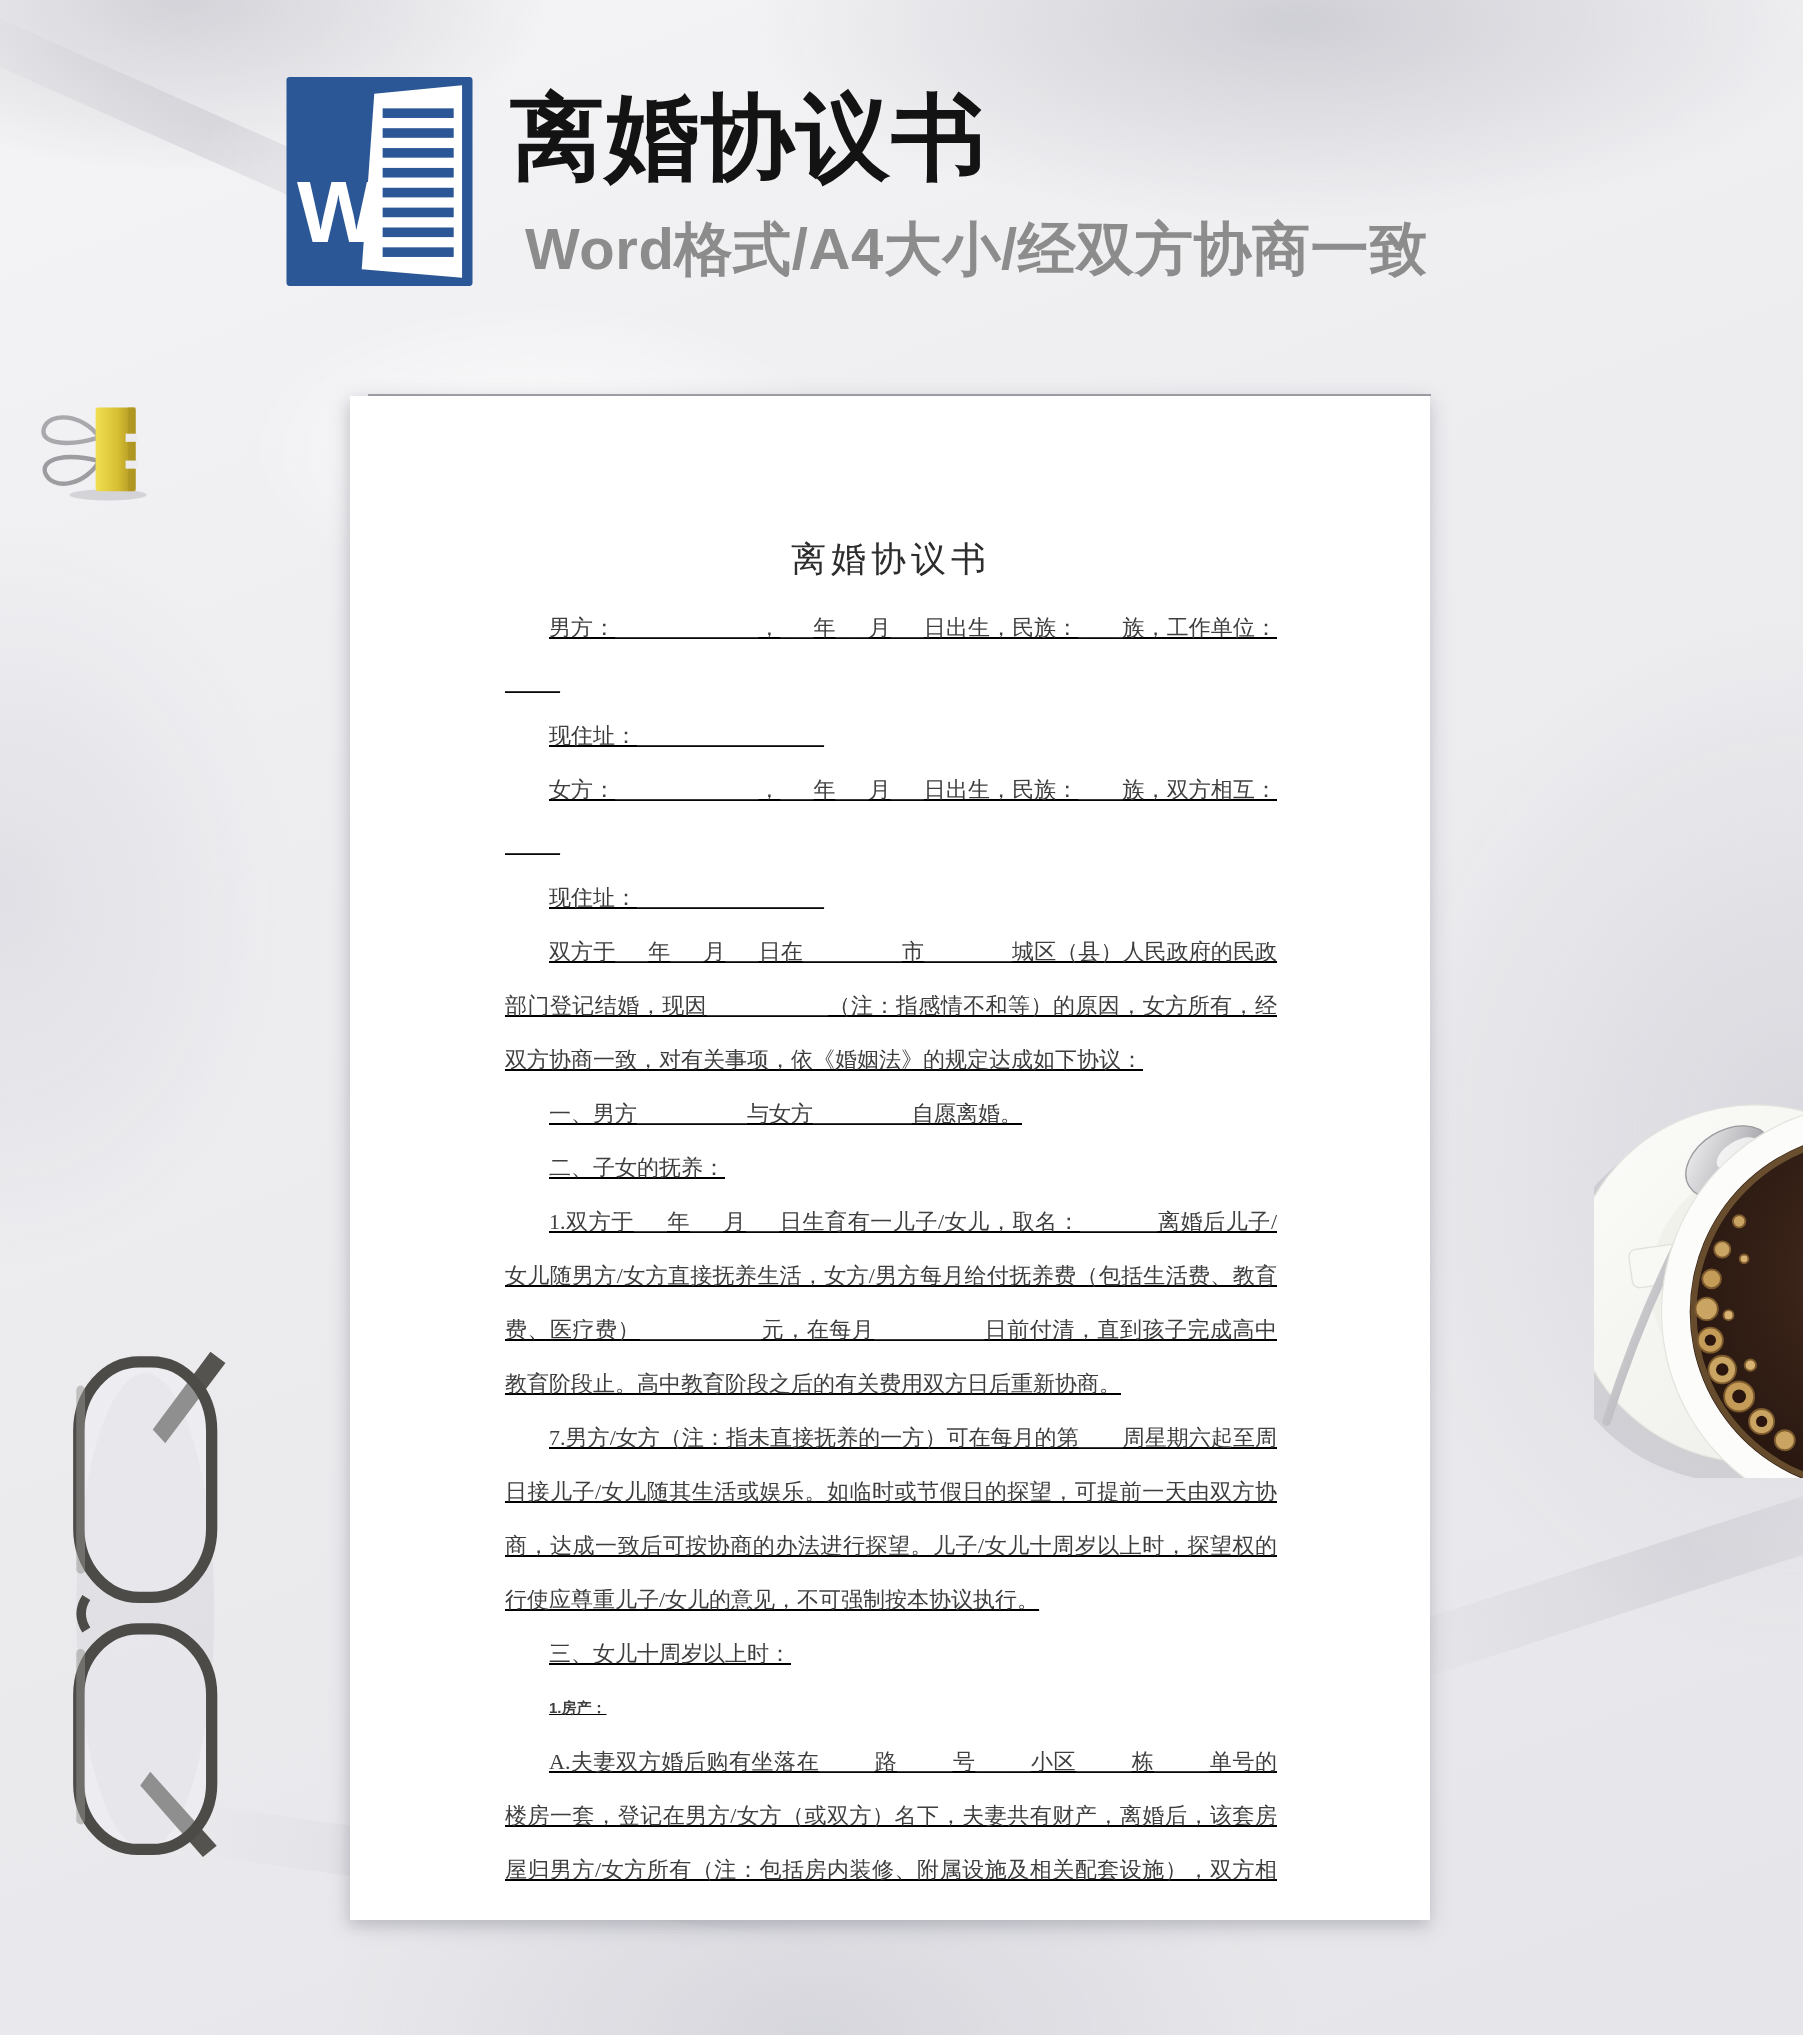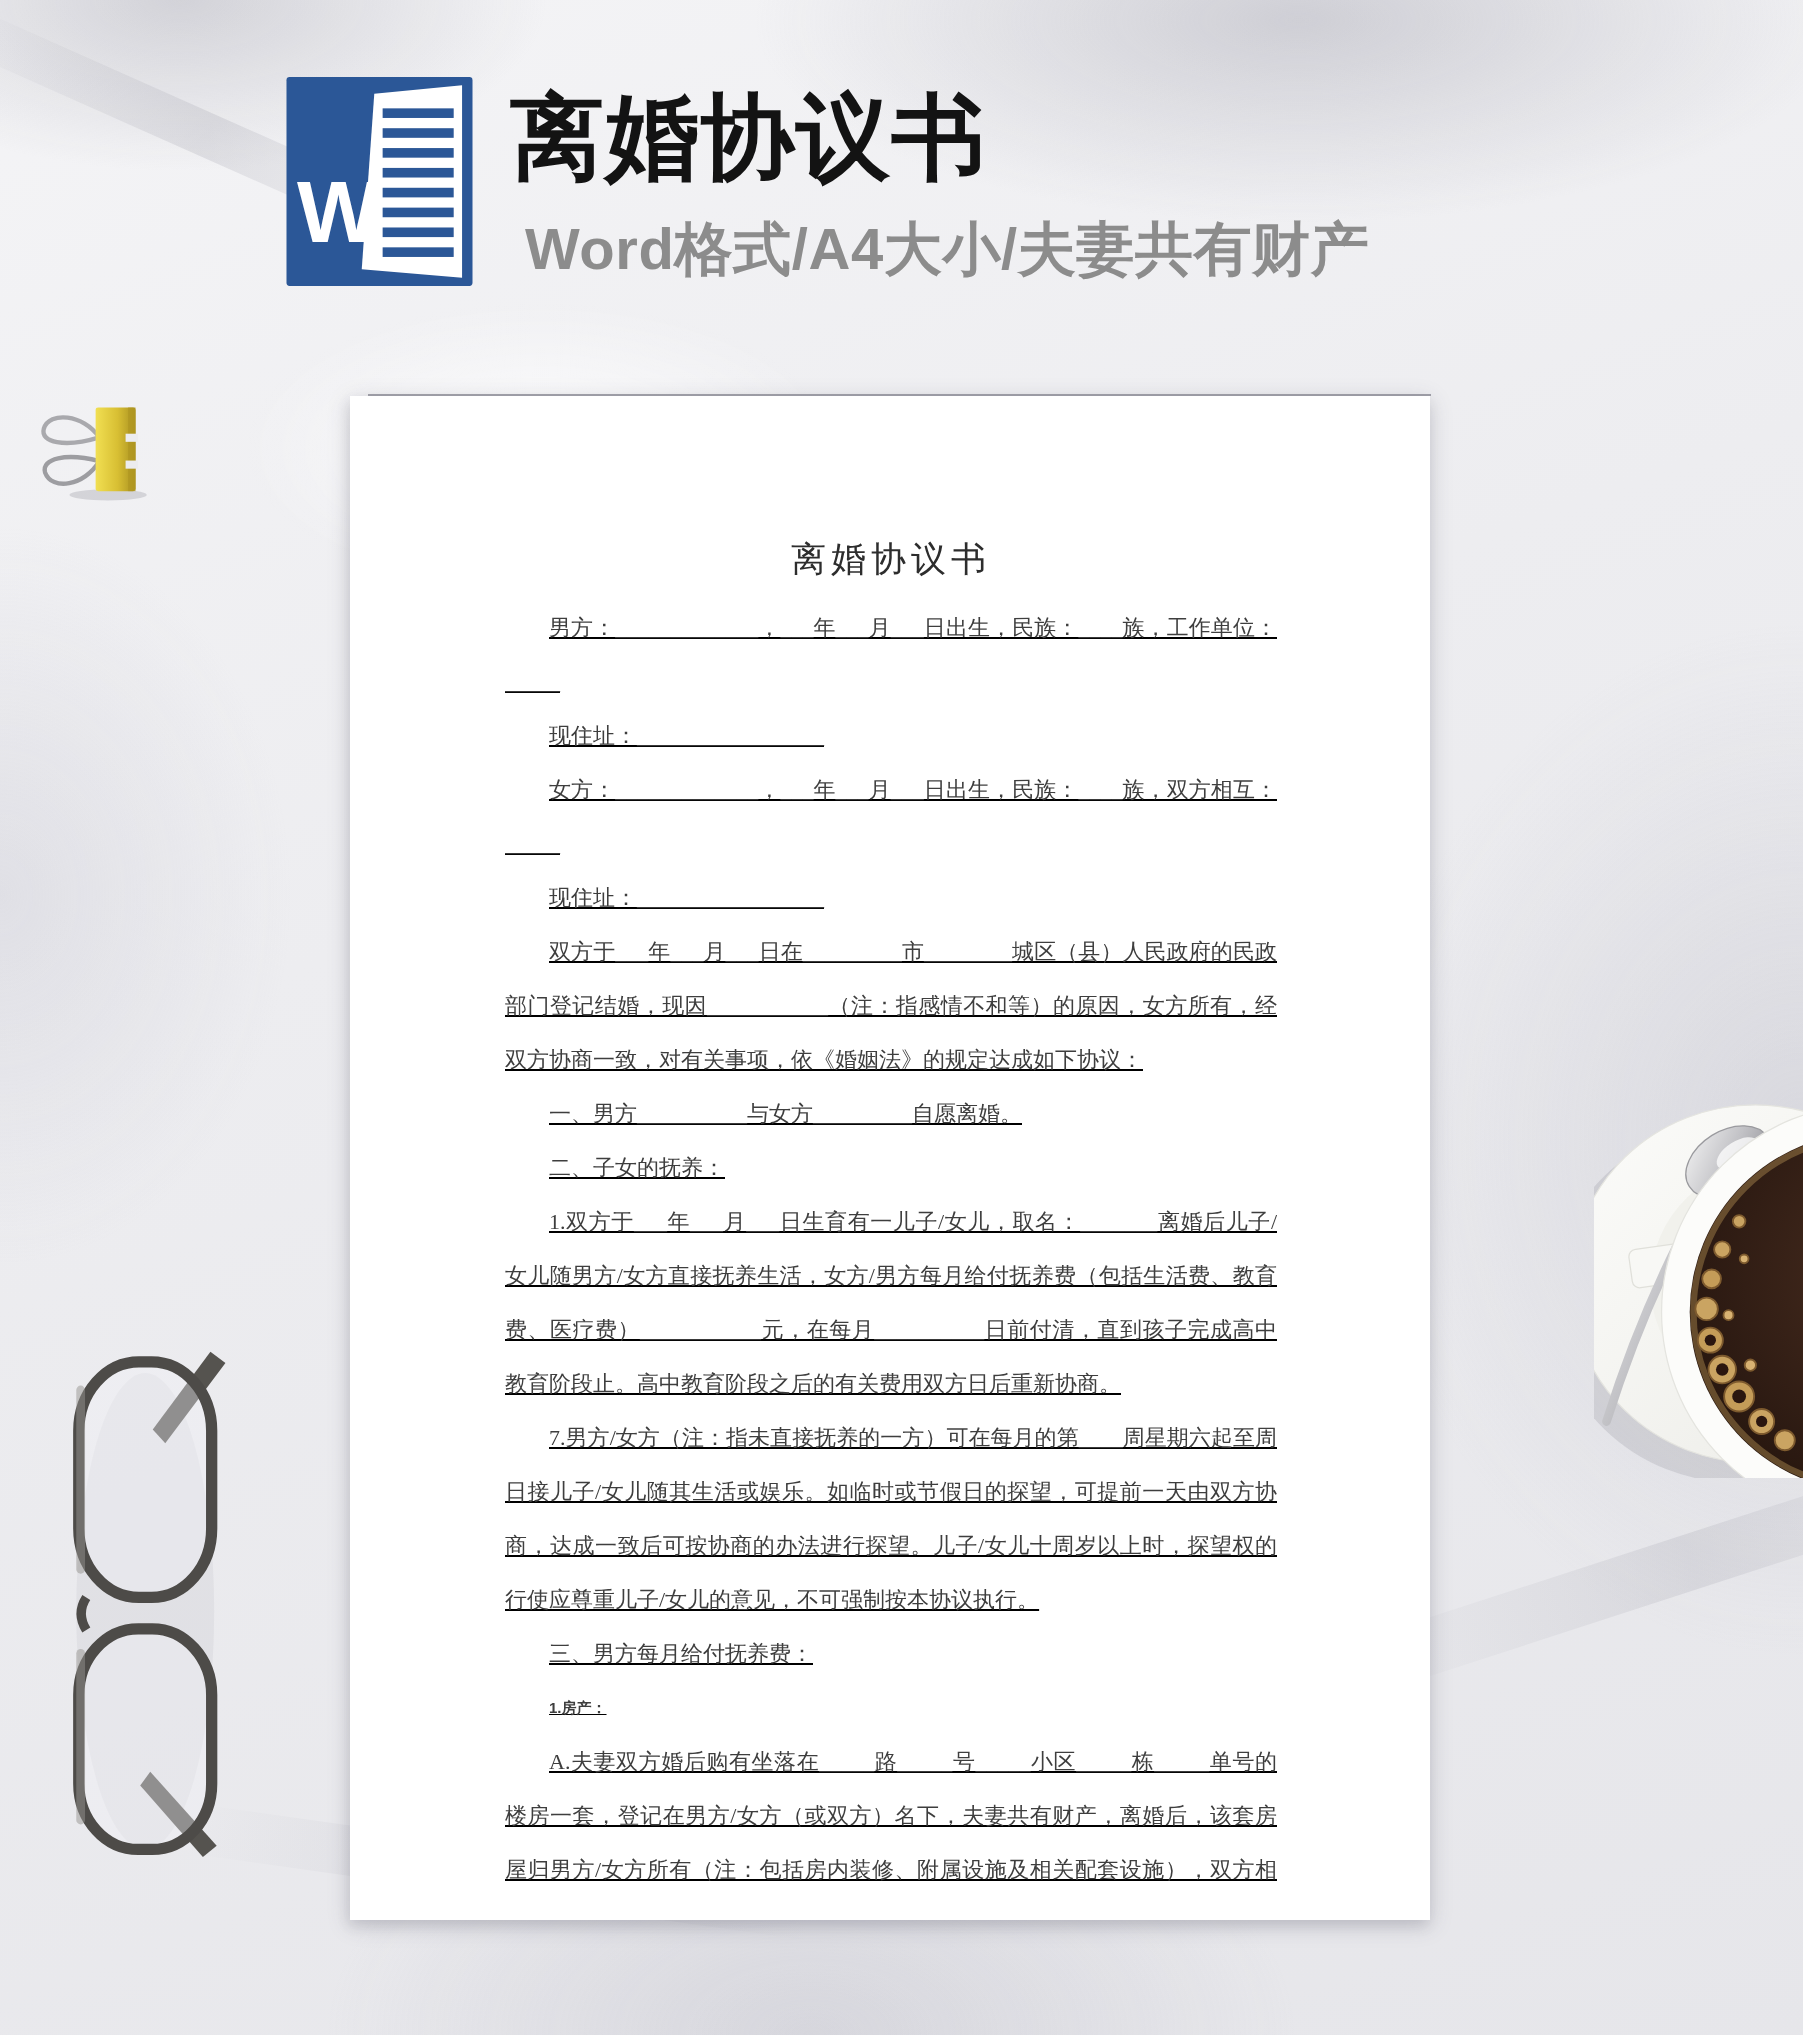--- a/index.html
+++ b/index.html
@@ -85,36 +85,36 @@
       <rect x="46" y="43.5" width="34" height="4.6"></rect>
       <rect x="46" y="53" width="34" height="4.6"></rect>
       <rect x="46" y="62.5" width="34" height="4.6"></rect>
       <rect x="46" y="72" width="34" height="4.6"></rect>
       <rect x="46" y="81.5" width="34" height="4.6"></rect>
     </g>
     <text x="5" y="79" font-size="42" font-weight="bold" fill="#ffffff" font-family="Liberation Sans, DejaVu Sans, sans-serif">W</text>
   </svg>
 </div>
 <div class="brand-title">离婚协议书</div>
-<div class="brand-subtitle">Word格式/A4大小/夫妻共有财产</div>
+<div class="brand-subtitle">Word格式/A4大小/经双方协商一致</div>
 
 <div class="paper">
   <div class="paper-inner">
     <h1 class="doc-title">离婚协议书</h1>
     <div class="doc-body">
         <p class="para">男方：_____________，___年___月___日出生，民族：____族，工作单位：_____</p>
         <p class="para">现住址：_________________</p>
         <p class="para">女方：_____________，___年___月___日出生，民族：____族，双方相互：_____</p>
         <p class="para">现住址：_________________</p>
         <p class="para">双方于___年___月___日在_________市________城区（县）人民政府的民政部门登记结婚，现因___________（注：指感情不和等）的原因，女方所有，经双方协商一致，对有关事项，依《婚姻法》的规定达成如下协议：</p>
         <p class="para">一、男方__________与女方_________自愿离婚。</p>
         <p class="para">二、子女的抚养：</p>
         <p class="para">1.双方于___年___月___日生育有一儿子/女儿，取名：_______离婚后儿子/女儿随男方/女方直接抚养生活，女方/男方每月给付抚养费（包括生活费、教育费、医疗费）___________元，在每月__________日前付清，直到孩子完成高中教育阶段止。高中教育阶段之后的有关费用双方日后重新协商。</p>
         <p class="para">7.男方/女方（注：指未直接抚养的一方）可在每月的第____周星期六起至周日接儿子/女儿随其生活或娱乐。如临时或节假日的探望，可提前一天由双方协商，达成一致后可按协商的办法进行探望。儿子/女儿十周岁以上时，探望权的行使应尊重儿子/女儿的意见，不可强制按本协议执行。</p>
-        <p class="para">三、男方每月给付抚养费：</p>
+        <p class="para">三、女儿十周岁以上时：</p>
         <p class="para para-bold">1.房产：</p>
         <p class="para">A.夫妻双方婚后购有坐落在_____路_____号_____小区_____栋_____单号的楼房一套，登记在男方/女方（或双方）名下，夫妻共有财产，离婚后，该套房屋归男方/女方所有（注：包括房内装修、附属设施及相关配套设施），双方相互</p>
       </div>
   </div>
 </div>
 
 <div class="binder-clip">
   <svg width="119" height="103" viewBox="0 0 190 165" xmlns="http://www.w3.org/2000/svg">
     <defs>
       <linearGradient id="clipGrad" x1="0" y1="0" x2="1" y2="0">

